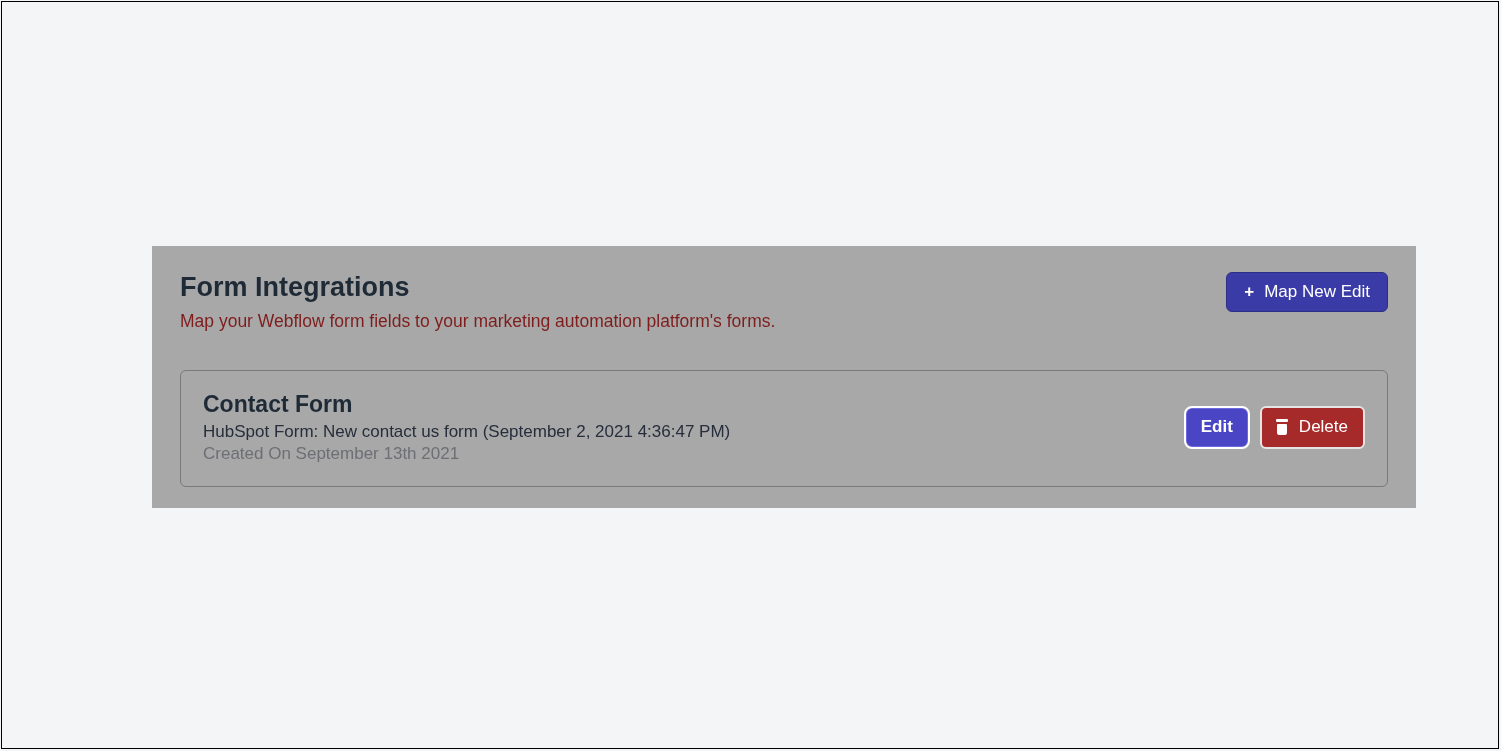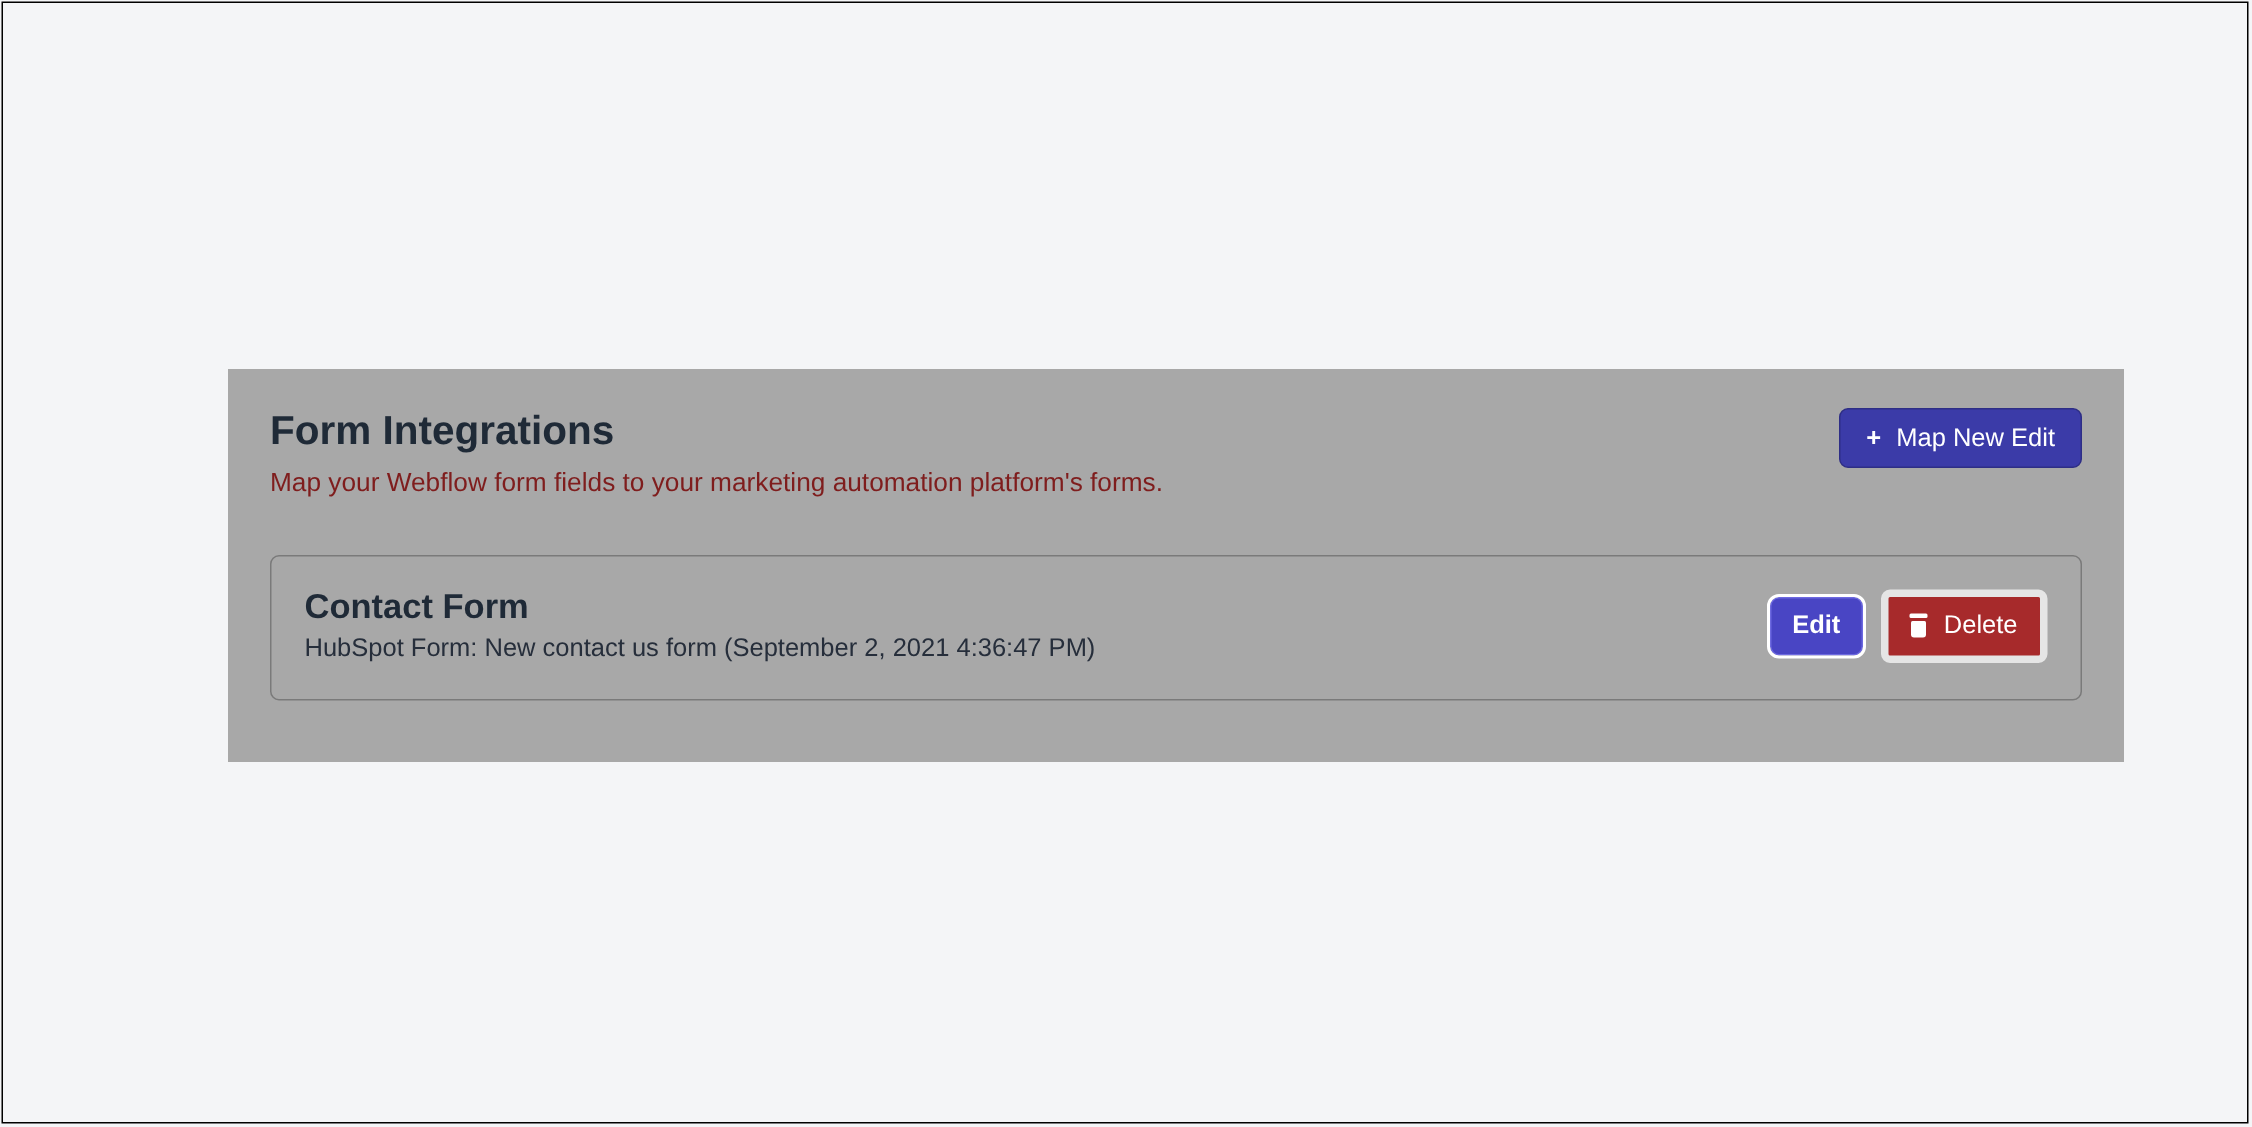--- a/index.html
+++ b/index.html
@@ -102,21 +102,21 @@
       border: 1px solid #6d69e0;
       outline: 2px solid #fff;
       outline-offset: 0;
       border-radius: 6px;
       padding: 8px 14px;
       font-weight: bold;
     }
     .btn-del {
       background: #a72a2b;
       color: #fff;
-      border: 5px solid #e5e5e5;
+      border: 2px solid #e5e5e5;
       padding: 9px 15px 9px 13px;
     }
     .trash-icon {
       width: 14px; height: 16px;
       display: inline-block;
       position: relative;
     }
     .trash-icon::before {
       content: "";
       position: absolute;
@@ -147,20 +147,21 @@
       <div class="btn btn-map">
         <span class="plus">+</span>
         <span>Map New Edit</span>
       </div>
     </div>
 
     <div class="card">
       <div class="card-left">
         <div class="card-title">Contact Form</div>
         <div class="card-sub">HubSpot Form: New contact us form (September 2, 2021 4:36:47 PM)</div>
+        <div class="card-meta">Created On September 13th 2021</div>
       </div>
       <div class="card-actions">
         <div class="btn btn-edit">
           <span>Edit</span>
         </div>
         <div class="btn btn-del">
           <span class="trash-icon"></span>
           <span>Delete</span>
         </div>
       </div>

